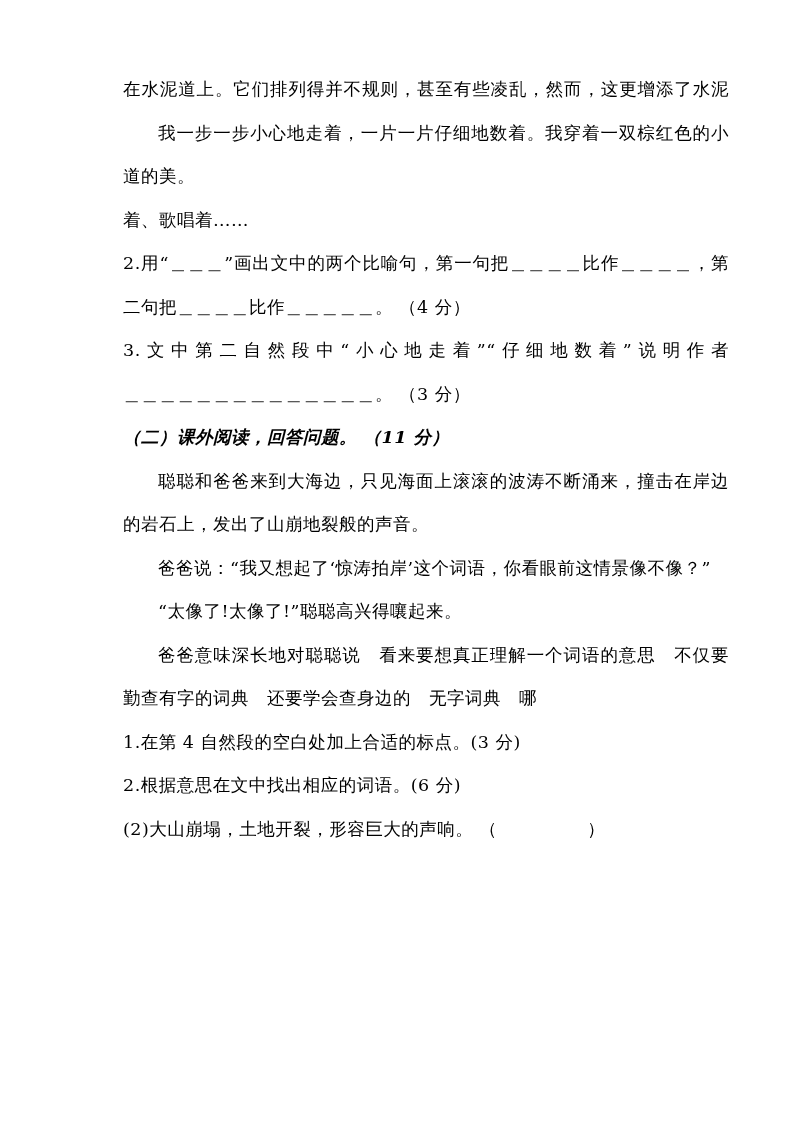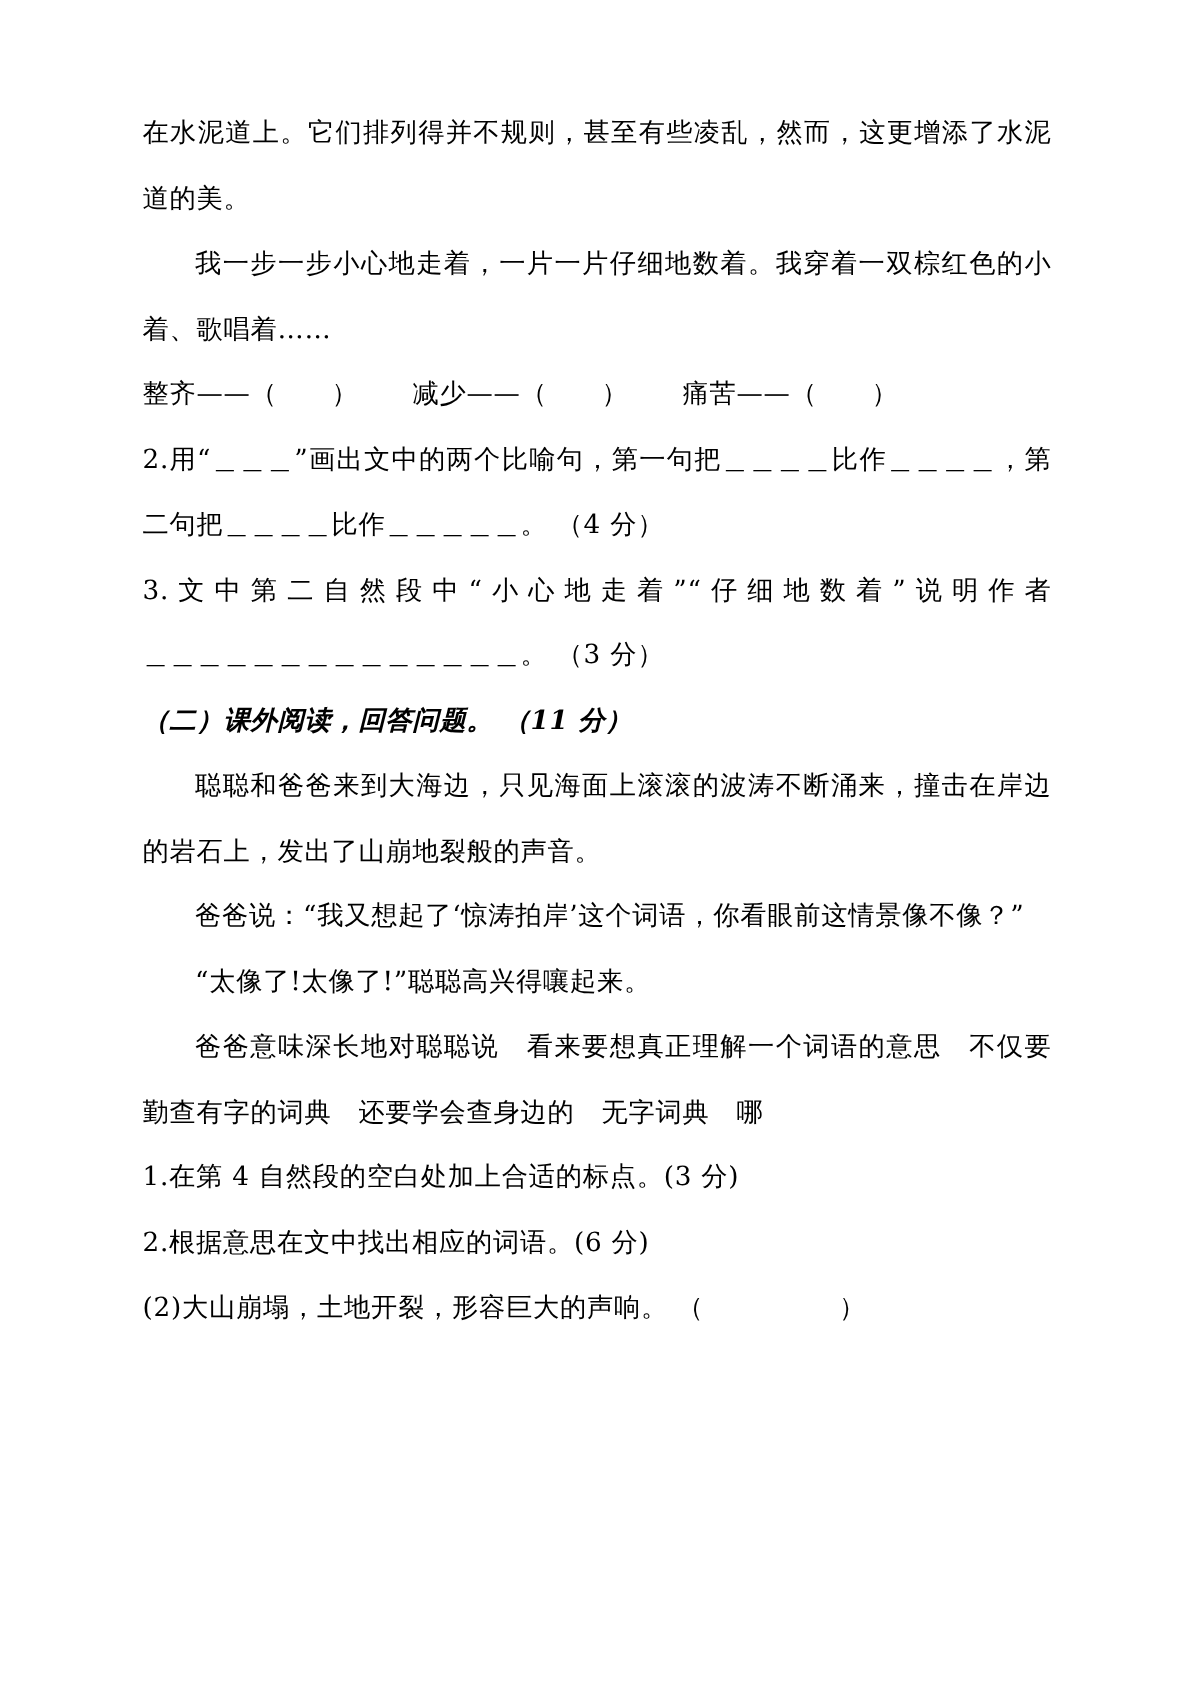--- a/index.html
+++ b/index.html
@@ -13,20 +13,21 @@
     height: 1122px;
     background: #ffffff;
     box-sizing: border-box;
     padding: 68px 92px 0 95px;
     overflow: hidden;
     font-family: "DejaVu Serif", "Liberation Serif", serif;
     color: #000000;
   }
   .doc-body {
     width: 100%;
+    margin-left: 28px;
   }
   .line {
     font-size: 17.5px;
     line-height: 43.5px;
     white-space: pre-wrap;
     text-align: left;
     letter-spacing: 0.5px;
   }
   .line.justify {
     text-align: justify;
@@ -39,24 +40,23 @@
     font-weight: bold;
     font-style: italic;
   }
 </style>
 </head>
 <body>
 
 <div class="page">
   <div class="doc-body" id="doc-body">
       <div class="line justify">在水泥道上。它们排列得并不规则，甚至有些凌乱，然而，这更增添了水泥</div>
+      <div class="line indent justify">我一步一步小心地走着，一片一片仔细地数着。我穿着一双棕红色的小</div>
       <div class="line">道的美。</div>
-      <div class="line indent justify">我一步一步小心地走着，一片一片仔细地数着。我穿着一双棕红色的小</div>
       <div class="line">着、歌唱着……</div>
-      <div class="line">整齐——（　　）　　减少——（　　）　　痛苦——（　　）</div>
       <div class="line justify">2.用“＿＿＿”画出文中的两个比喻句，第一句把＿＿＿＿比作＿＿＿＿，第</div>
       <div class="line">二句把＿＿＿＿比作＿＿＿＿＿。 （4 分）</div>
       <div class="line justify">3.文中第二自然段中“小心地走着”“仔细地数着”说明作者</div>
       <div class="line">＿＿＿＿＿＿＿＿＿＿＿＿＿＿。 （3 分）</div>
       <div class="line bold">（二）课外阅读，回答问题。 （11 分）</div>
       <div class="line indent justify">聪聪和爸爸来到大海边，只见海面上滚滚的波涛不断涌来，撞击在岸边</div>
       <div class="line">的岩石上，发出了山崩地裂般的声音。</div>
       <div class="line indent">爸爸说：“我又想起了‘惊涛拍岸’这个词语，你看眼前这情景像不像？”</div>
       <div class="line indent">“太像了!太像了!”聪聪高兴得嚷起来。</div>
       <div class="line indent justify">爸爸意味深长地对聪聪说　看来要想真正理解一个词语的意思　不仅要</div>

